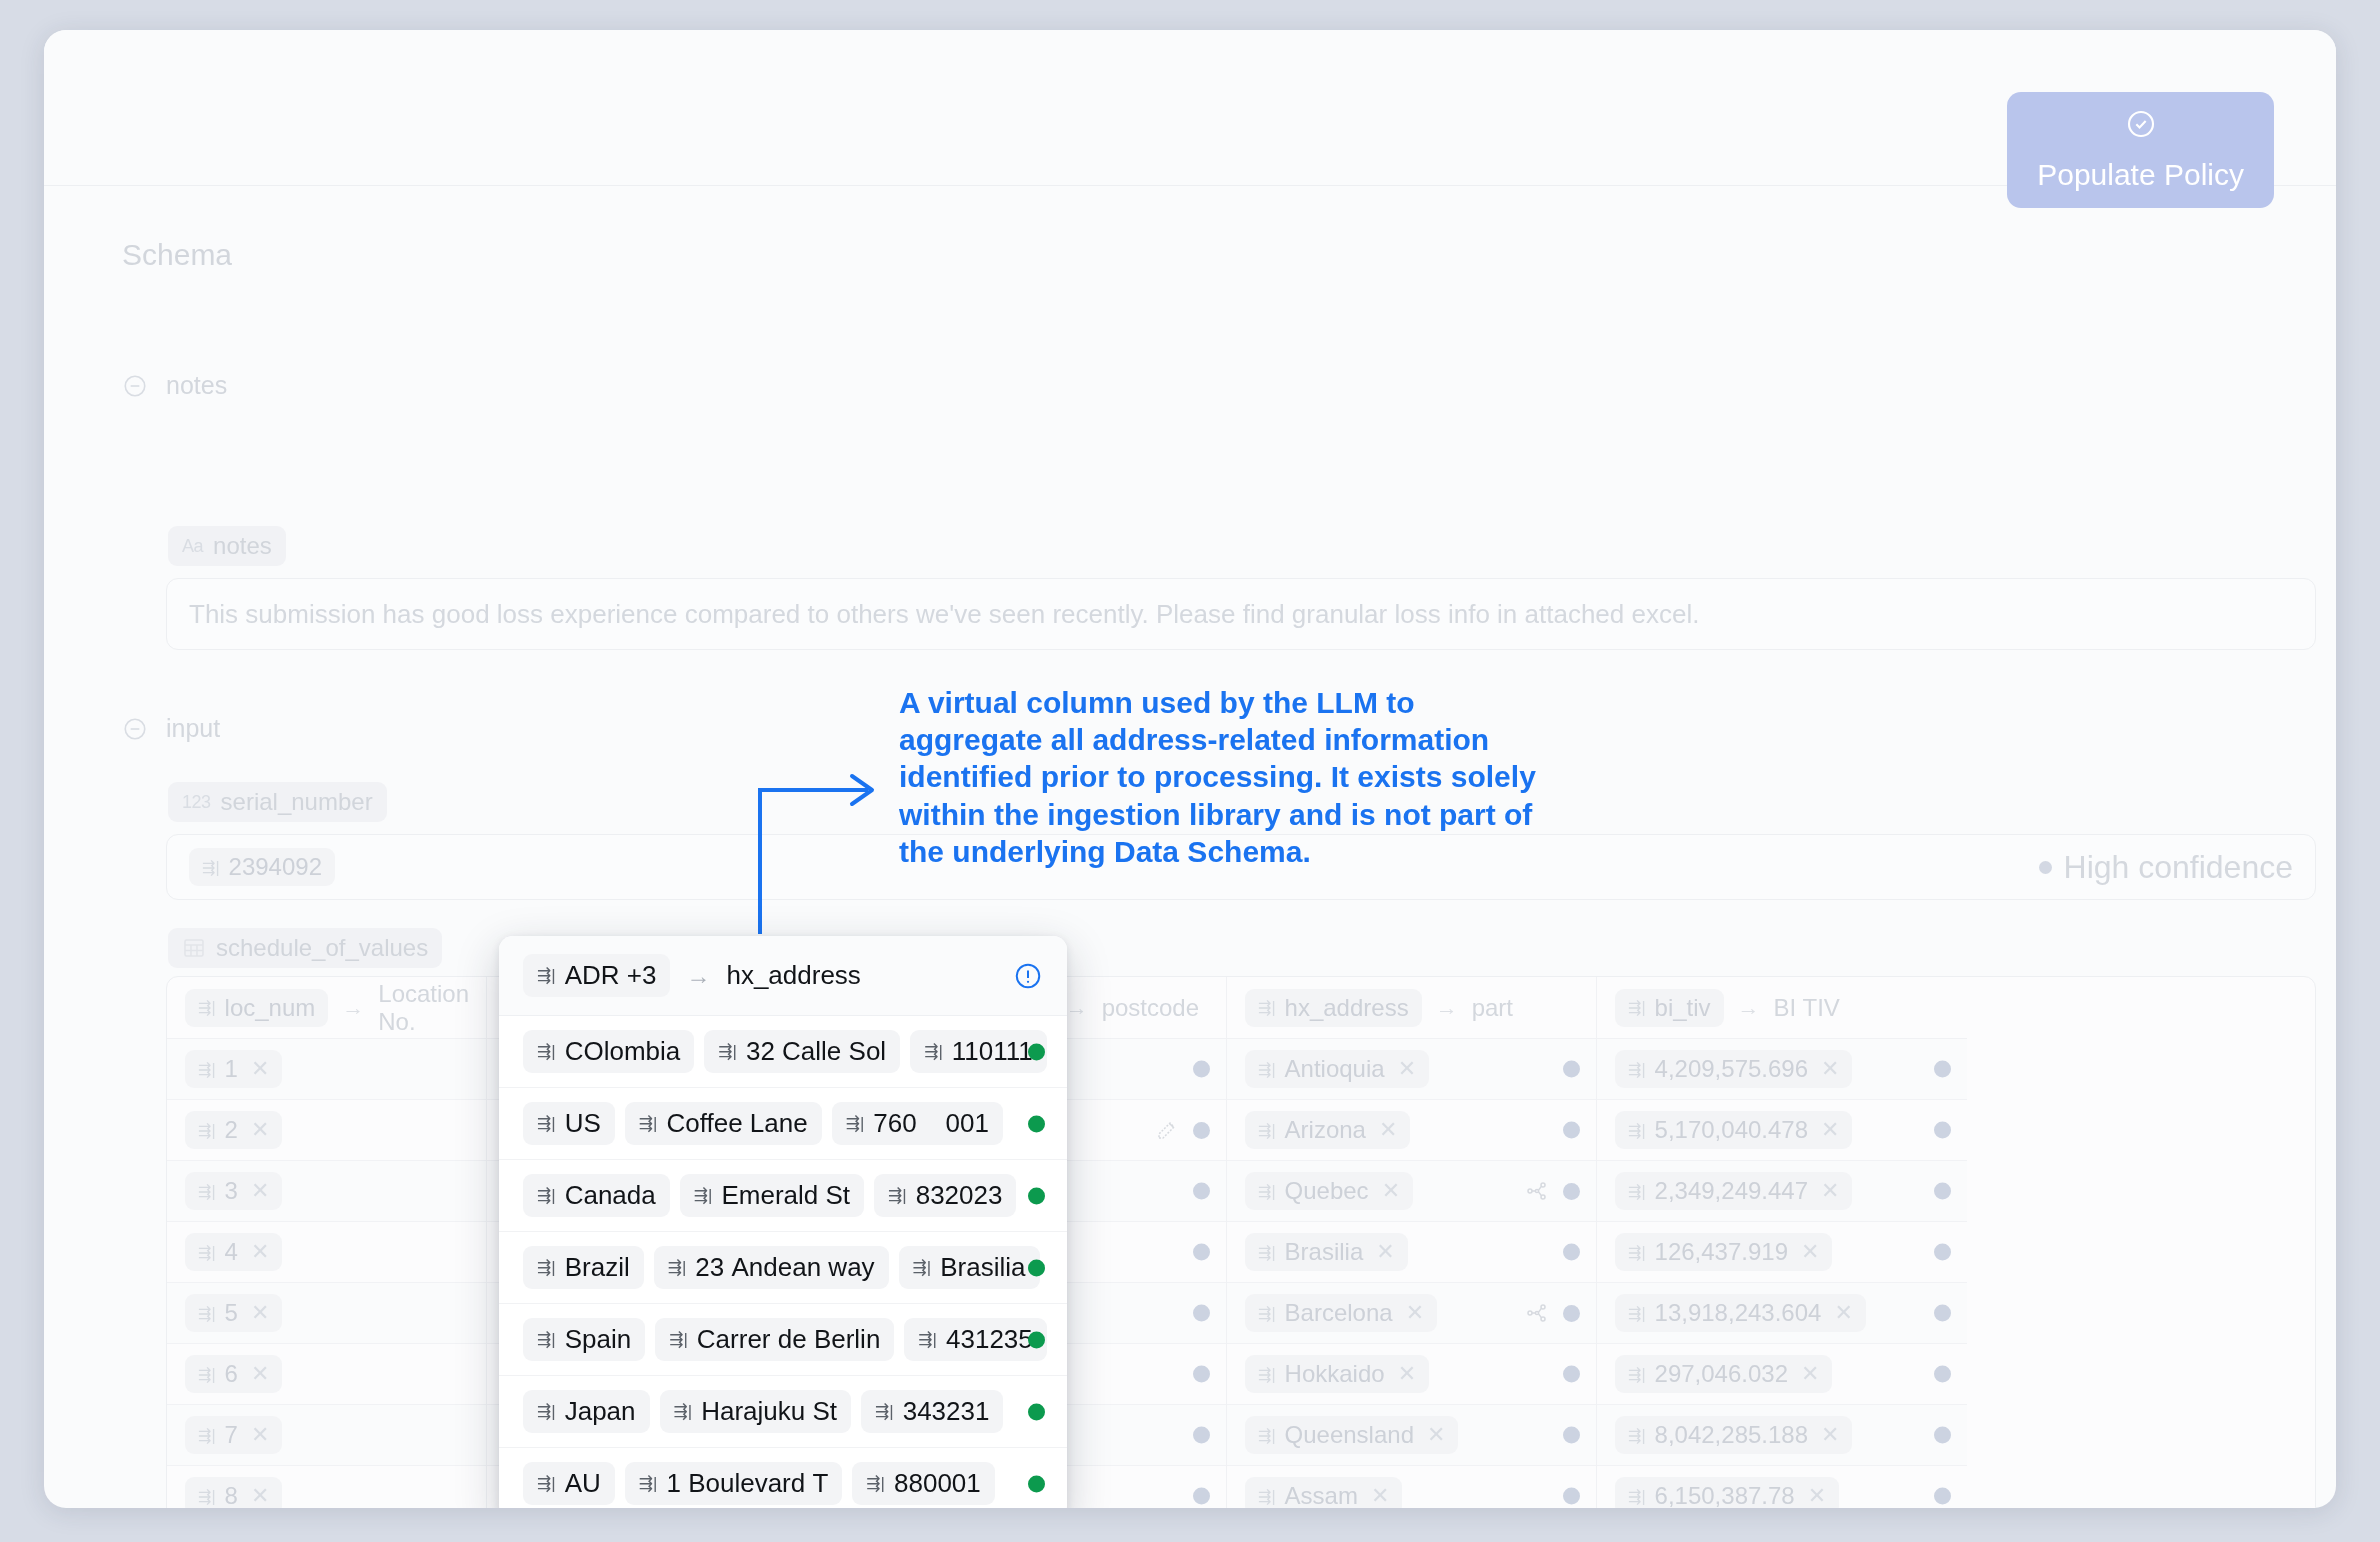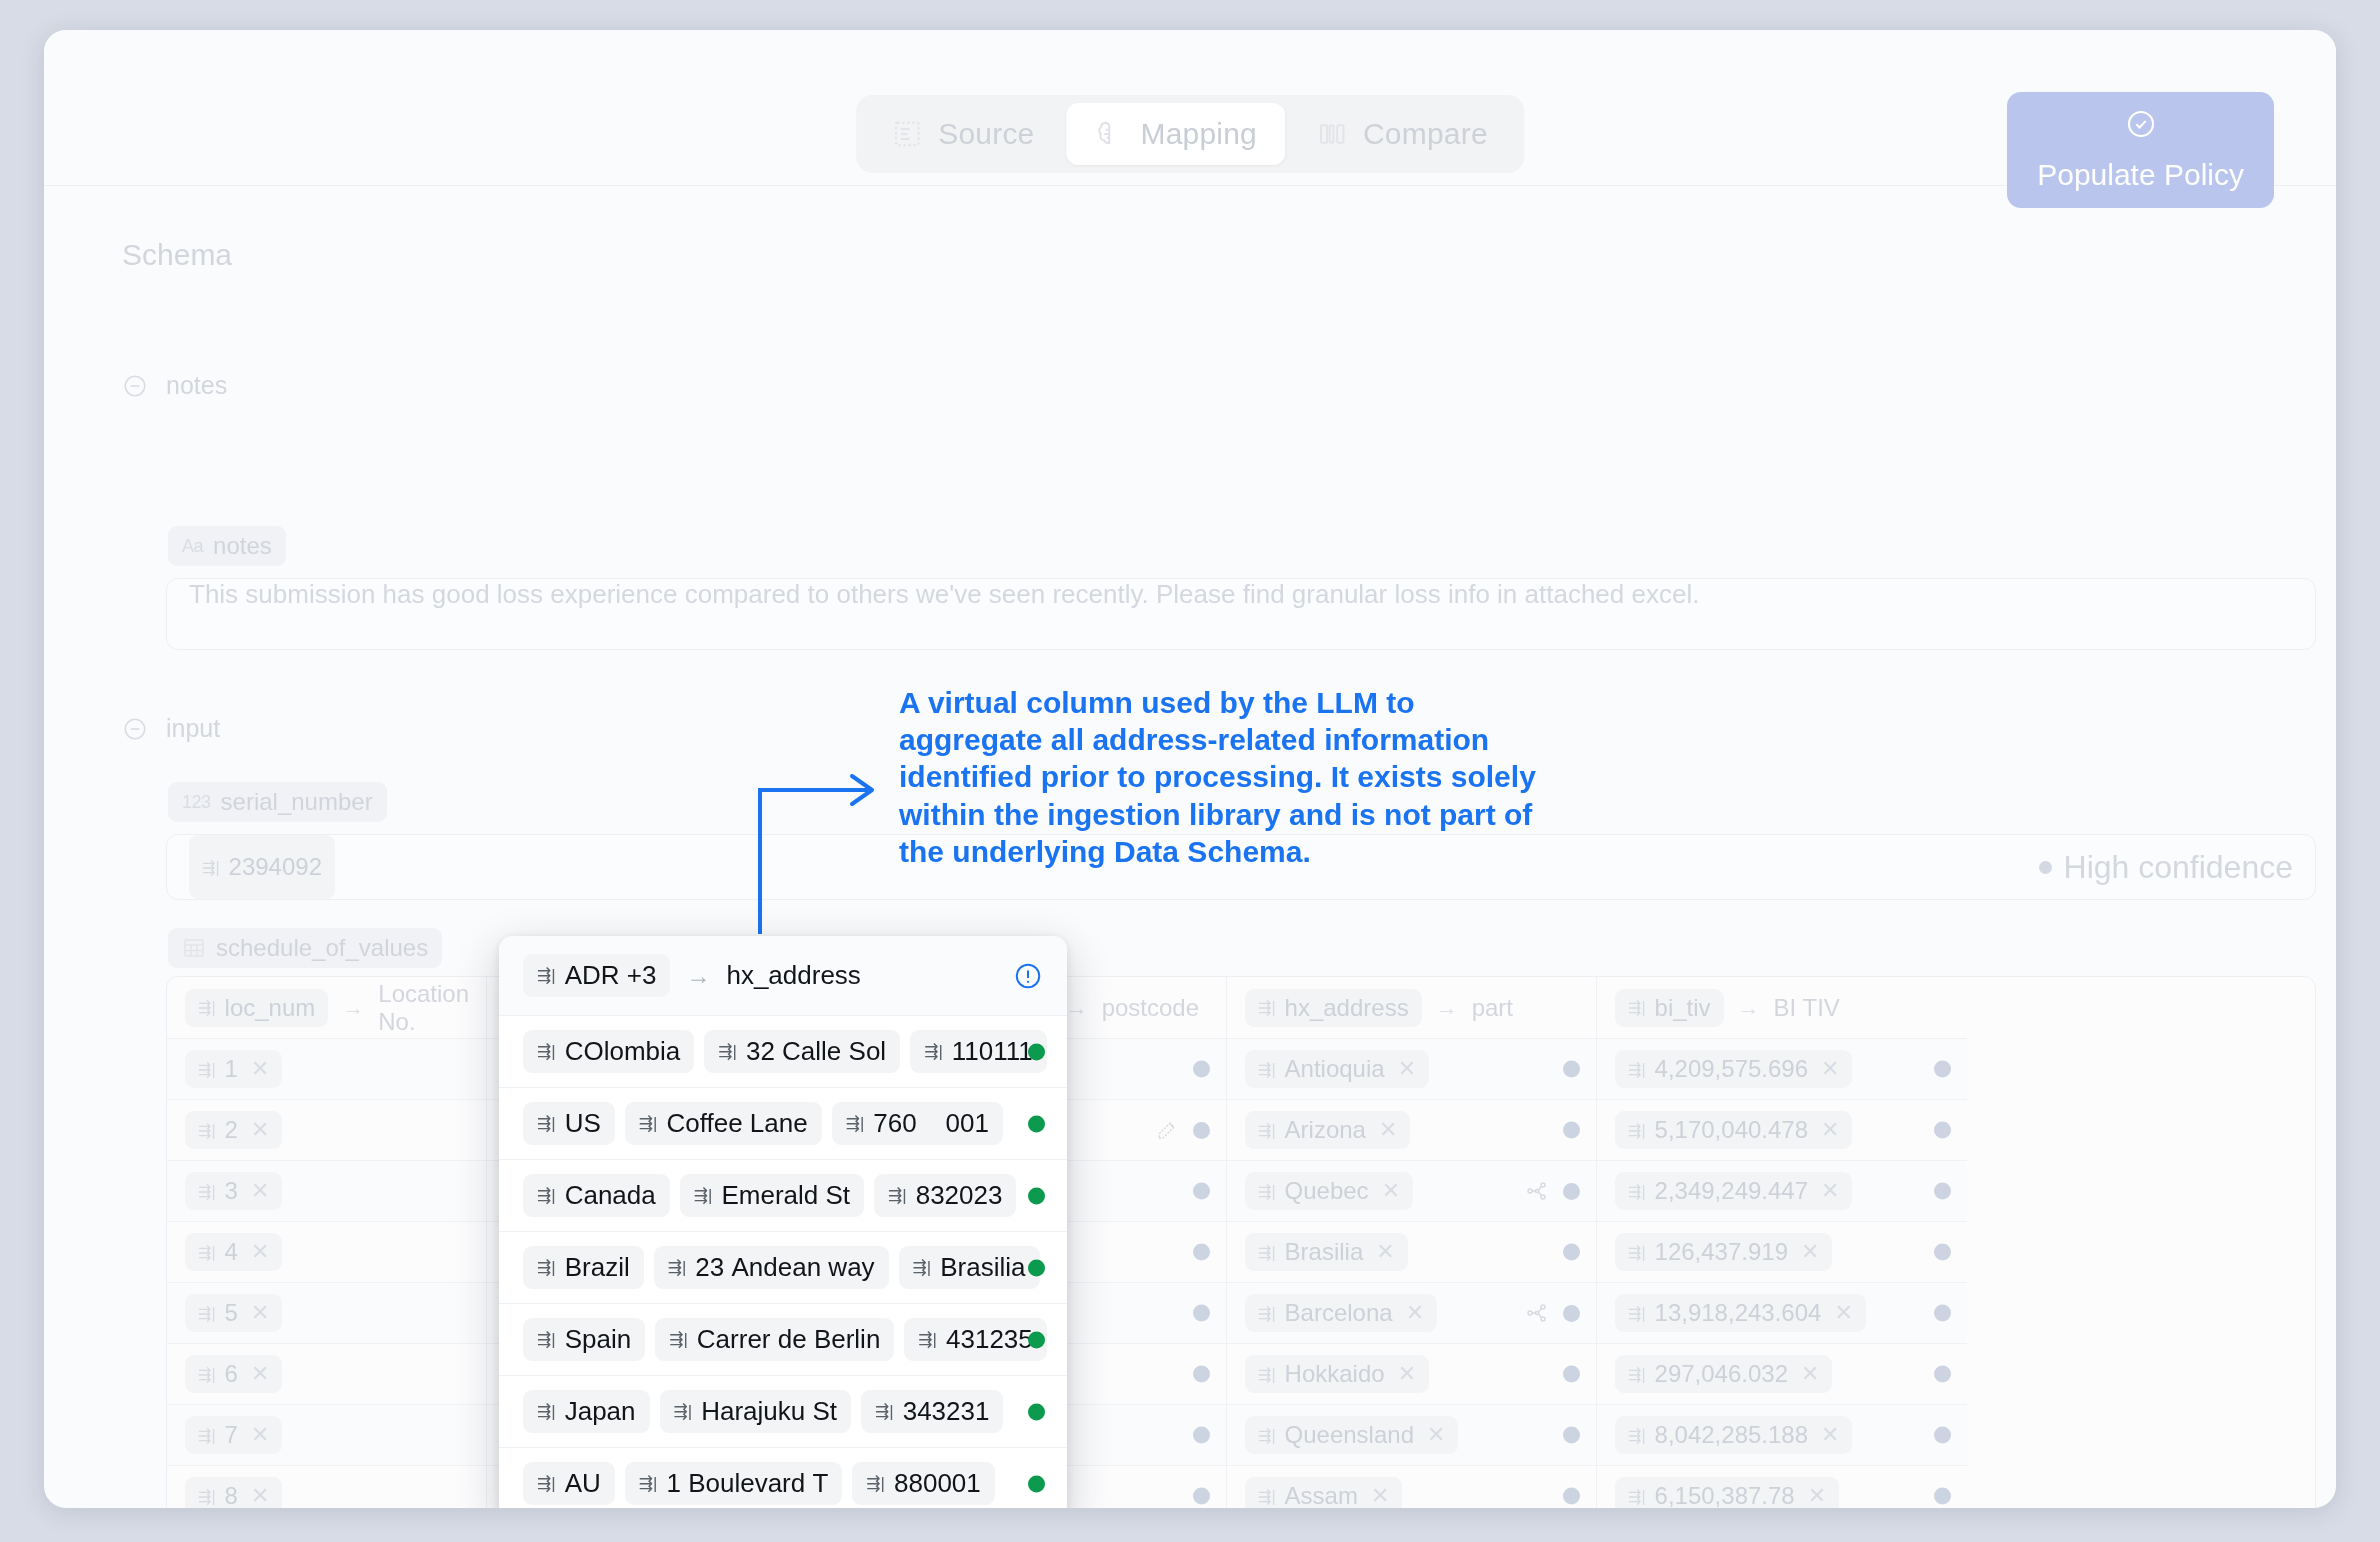--- a/index.html
+++ b/index.html
@@ -78,21 +78,21 @@
     font-size: 24px;
     color: #d1d5db;
     white-space: nowrap;
   }
   .tag-ico { font-size: 18px; color: #d9dde3; letter-spacing: -.5px; }
 
   .field-box {
     border: 1px solid #edeff2;
     border-radius: 12px;
     background: #fbfcfd;
-    display: flex; 
+    display: flex; align-items: center;
   }
   .notes-text { font-size: 26px; color: #d4d8de; padding-left: 22px; }
 
   .chip {
     display: inline-flex; align-items: center; gap: 9px;
     background: #f3f4f6;
     border-radius: 9px;
     padding: 5px 13px;
     font-size: 24px;
     color: #cdd1d8;
@@ -187,47 +187,20 @@
     background: #0c9a4e; display: block;
     position: absolute; right: 22px; top: 50%; transform: translateY(-50%);
   }
 </style>
 </head>
 <body>
 
 <div class="page">
 
   <div class="topbar">
-    <div class="tabgroup">
-
-      <div class="tab">
-        <svg class="tab-ico" viewBox="0 0 24 24" fill="none" stroke="#d5d9df" stroke-width="1.6">
-          <rect x="3" y="3" width="18" height="18" rx="1" stroke-dasharray="2 2"></rect>
-            <path d="M7 8h7M7 12h5M7 16h7"></path>
-        </svg>
-        <span>Source</span>
-      </div>
-
-      <div class="tab active">
-        <svg class="tab-ico" viewBox="0 0 24 24" fill="none" stroke="#c4c9d0" stroke-width="1.6">
-          <path d="M12 5a3.5 3.5 0 0 0-6.6 1.6A3 3 0 0 0 4 9.5a3 3 0 0 0 1.3 2.5A3 3 0 0 0 5 14a3 3 0 0 0 3 3 3 3 0 0 0 4 2V5z"></path>
-          <path d="M9 8.5h2M8 12h3M10 15h2"></path>
-        </svg>
-        <span>Mapping</span>
-      </div>
-
-      <div class="tab">
-        <svg class="tab-ico" viewBox="0 0 24 24" fill="none" stroke="#d5d9df" stroke-width="1.6">
-          <rect x="3" y="5" width="5" height="14" rx="1"></rect>
-            <rect x="10" y="5" width="3" height="14" rx="1"></rect>
-            <rect x="16" y="5" width="5" height="14" rx="1"></rect>
-        </svg>
-        <span>Compare</span>
-      </div>
-    </div>
 
     <button class="populate-btn">
       <svg style="width:32px;height:32px;display:block" viewBox="0 0 24 24" fill="none" stroke="#ffffff" stroke-width="1.6">
         <circle cx="12" cy="12" r="9"></circle>
           <path d="M8.5 12.2l2.4 2.4 4.6-4.8"></path>
       </svg>
       <span>Populate Policy</span>
     </button>
   </div>
 

